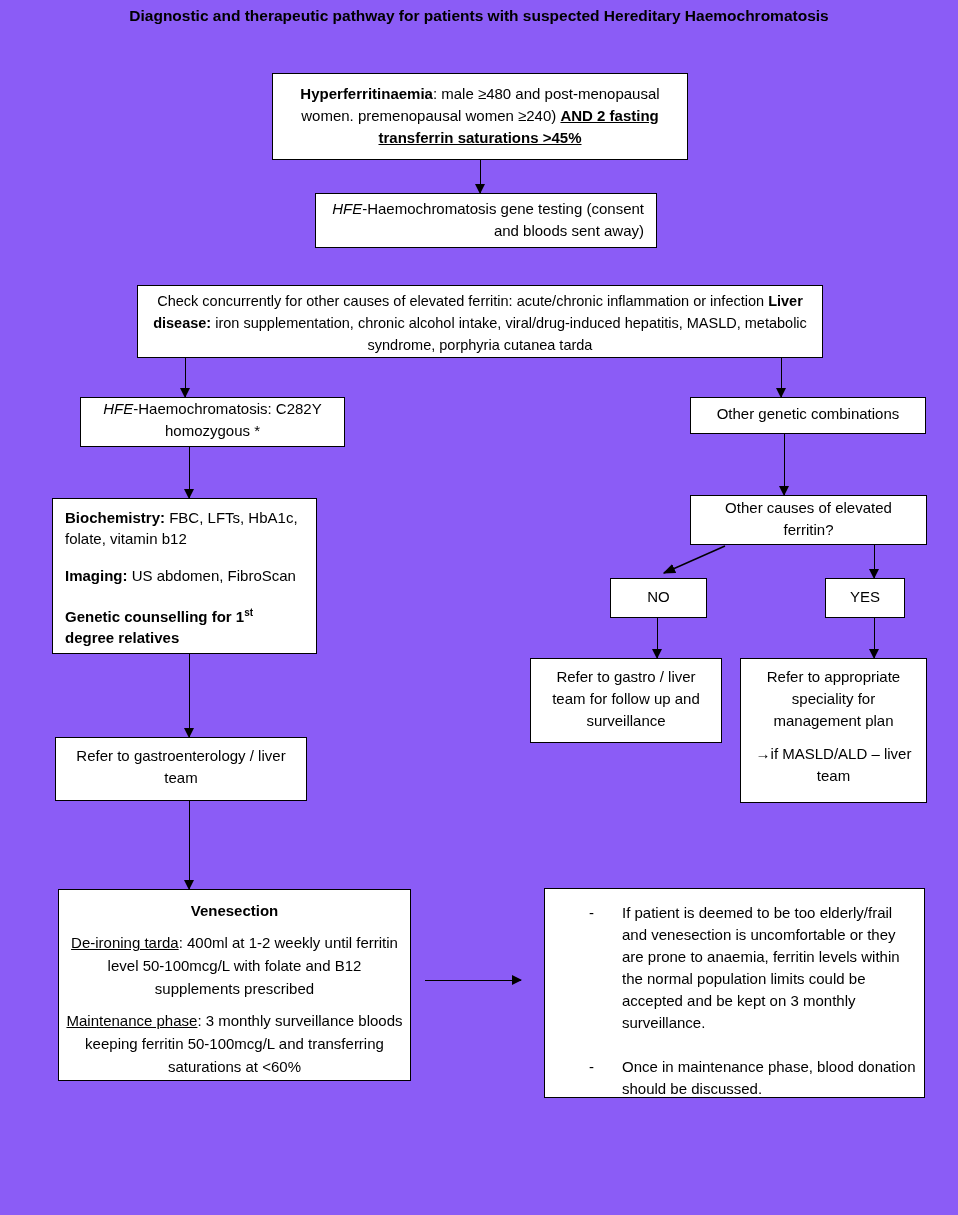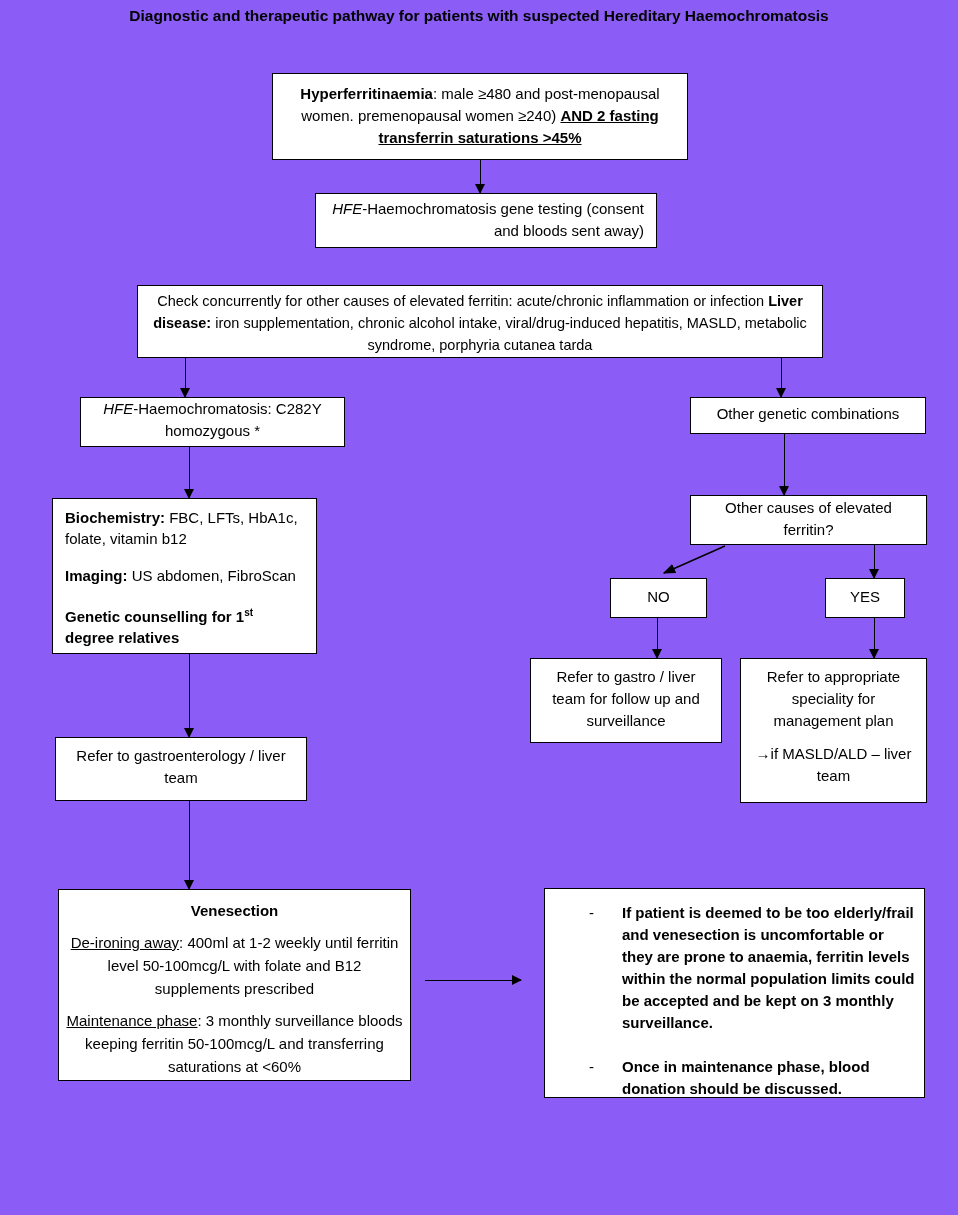--- a/index.html
+++ b/index.html
@@ -35,21 +35,21 @@
   #box-referspec{left:740px;top:658px;width:187px;height:145px;text-align:center;padding:7px 5px;}
   #box-referspec p{margin:0 0 11px;}
   #box-referspec p:last-child{margin:0;}
   #box-gastroliver{left:55px;top:737px;width:252px;height:64px;text-align:center;padding:7px 4px;}
   #box-venesect{left:58px;top:889px;width:353px;height:192px;text-align:center;padding:9px 7px;line-height:23px;}
   #box-venesect p{margin:0 0 9px;}
   #box-venesect p:last-child{margin:0;}
   #box-elderly{left:544px;top:888px;width:381px;height:210px;padding:13px 8px 13px 0;}
   .bullet-row{display:flex;padding-left:44px;}
   .bullet-row .dash{flex:0 0 33px;}
-  .bullet-row .btext{flex:1;font-weight:bold;}
+  .bullet-row .btext{flex:1;}
   #bullet-1{margin-bottom:22px;}
   #box-footnote{left:57px;top:1143px;width:840px;height:58px;padding:7px 13px;line-height:23px;}
   
   .av{position:absolute;width:0;border-left:1.5px solid #000;}
   .av::after{
     content:"";position:absolute;left:-6px;bottom:-1px;width:0;height:0;
     border-left:5.5px solid transparent;border-right:5.5px solid transparent;
     border-top:10px solid #000;
   }
   .ah{position:absolute;height:0;border-top:1.5px solid #000;}
@@ -156,21 +156,21 @@
 
   <div class="box" id="box-gastroliver">
     <span>Refer to gastroenterology / liver team</span>
   </div>
 
   <div class="av" id="a-gastro-venesect"></div>
 
   <div class="box" id="box-venesect">
     <p class="b">Venesection</p>
     <p>
-      <span class="u">De-ironing away</span><span>: 400ml at 1-2 weekly until ferritin level 50-100mcg/L with folate and B12 supplements prescribed</span>
+      <span class="u">De-ironing tarda</span><span>: 400ml at 1-2 weekly until ferritin level 50-100mcg/L with folate and B12 supplements prescribed</span>
     </p>
     <p>
       <span class="u">Maintenance phase</span><span>: 3 monthly surveillance bloods keeping ferritin 50-100mcg/L and transferring saturations at &lt;60%</span>
     </p>
   </div>
 
   <div class="ah" id="a-venesect-note"></div>
 
   <div class="box" id="box-elderly">
     <div class="bullet-row" id="bullet-1">

